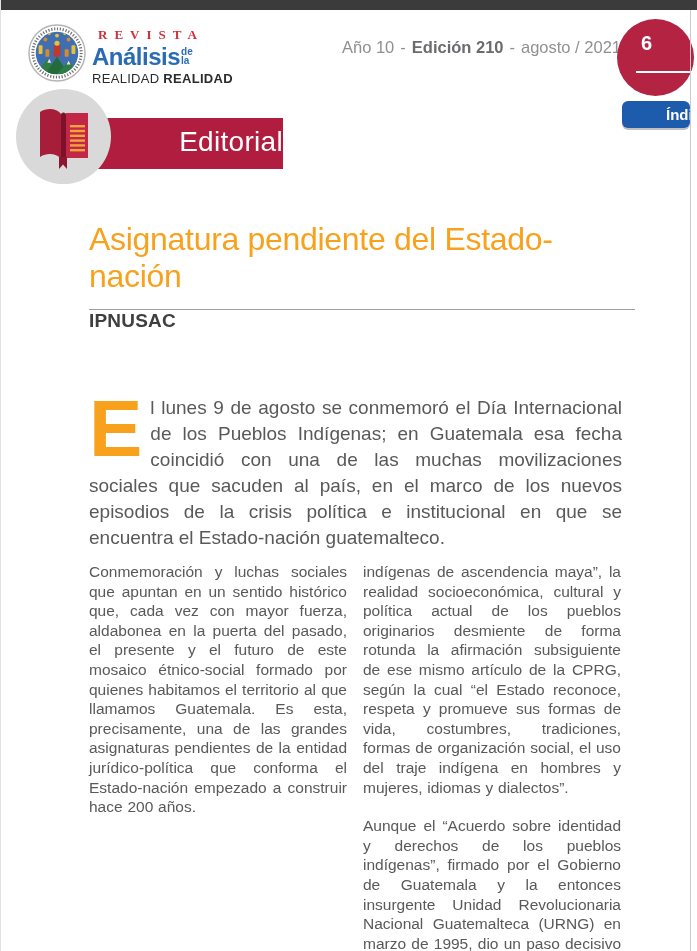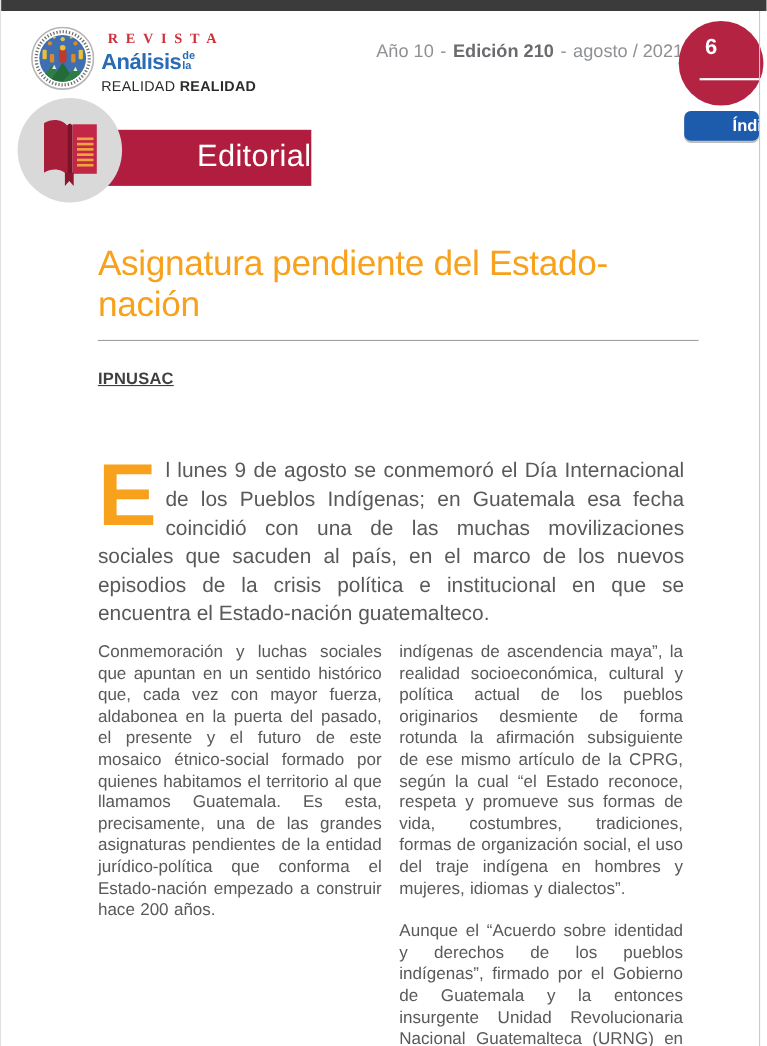--- a/index.html
+++ b/index.html
@@ -12,21 +12,21 @@
   .topbar { position:absolute; left:0; top:0; width:697px; height:10px; background:#3b3b3b; }
   .right-edge { position:absolute; top:10px; right:6px; width:1px; height:941px; background:#c6cbd0; z-index:9; }
 
   
   .logo { position:absolute; left:27px; top:24px; display:flex; align-items:flex-start; }
   .seal { width:58px; height:58px; }
   .logo-text { margin-left:6px; padding-top:3px; }
   .revista { font-family:"Liberation Serif", serif; font-size:13px; font-weight:bold;
              letter-spacing:7px; color:#d03038; padding-left:6px; }
   .analisis-row { display:flex; align-items:flex-start; margin-top:1px; }
-  .analisis { font-size:20px; font-weight:bold; color:#2a6cb4; line-height:26px; letter-spacing:-0.5px; }
+  .analisis { font-size:24px; font-weight:bold; color:#2a6cb4; line-height:26px; letter-spacing:-0.5px; }
   .dela { display:flex; flex-direction:column; font-size:10px; font-weight:bold;
           color:#2a6cb4; line-height:9px; margin:3px 0 0 1px; }
   .realidad { font-size:13px; color:#2b2a2c; letter-spacing:0.3px; margin-top:1px; }
   .realidad b { font-weight:bold; }
 
   .issue-line { position:absolute; left:0; top:38px; width:620px; text-align:right;
                 font-size:16.5px; color:#8e9093; }
   .issue-line .sep { margin:0 6px; }
   .issue-line .edicion { font-weight:bold; color:#696b6e; }
 
@@ -47,21 +47,21 @@
   .banner-label { position:absolute; left:40px; right:0; top:8px; text-align:right;
                   color:#ffffff; font-size:28px; letter-spacing:0.3px; }
   .section-circle { position:absolute; left:15px; top:89px; width:95px; height:95px;
                     border-radius:50%; background:#d9d9d9; z-index:2; }
   .section-circle svg { position:absolute; left:17px; top:14px; }
 
   
   .content { position:absolute; left:88px; top:221px; width:546px; }
   .title { font-size:32px; font-weight:400; color:#f7a11c; letter-spacing:-0.3px; }
   .rule { border:none; border-top:1px solid #9f9f9f; margin-top:14px; }
-  .author { margin-top:26px; font-size:15px; font-weight:bold; color:#3f3f41; letter-spacing:0.2px;text-decoration:underline; }
+  .author { margin-top:0; font-size:19px; font-weight:bold; color:#3f3f41; letter-spacing:0.2px; }
 
   .lead { margin-top:63px; width:533px; font-size:19px; line-height:26px;
           color:#59595b; text-align:justify; }
   .dropcap { float:left; font-size:80px; line-height:62px; height:72px;
              color:#f7a11c; font-weight:bold; margin:3px 8px 0 0; }
 
   .columns { margin-top:11px; display:flex; gap:16px; }
   .col { width:258px; }
   .col p { font-size:15.5px; line-height:19.6px; color:#59595b; text-align:justify;
            margin-bottom:19px; word-spacing:0.5px; }

